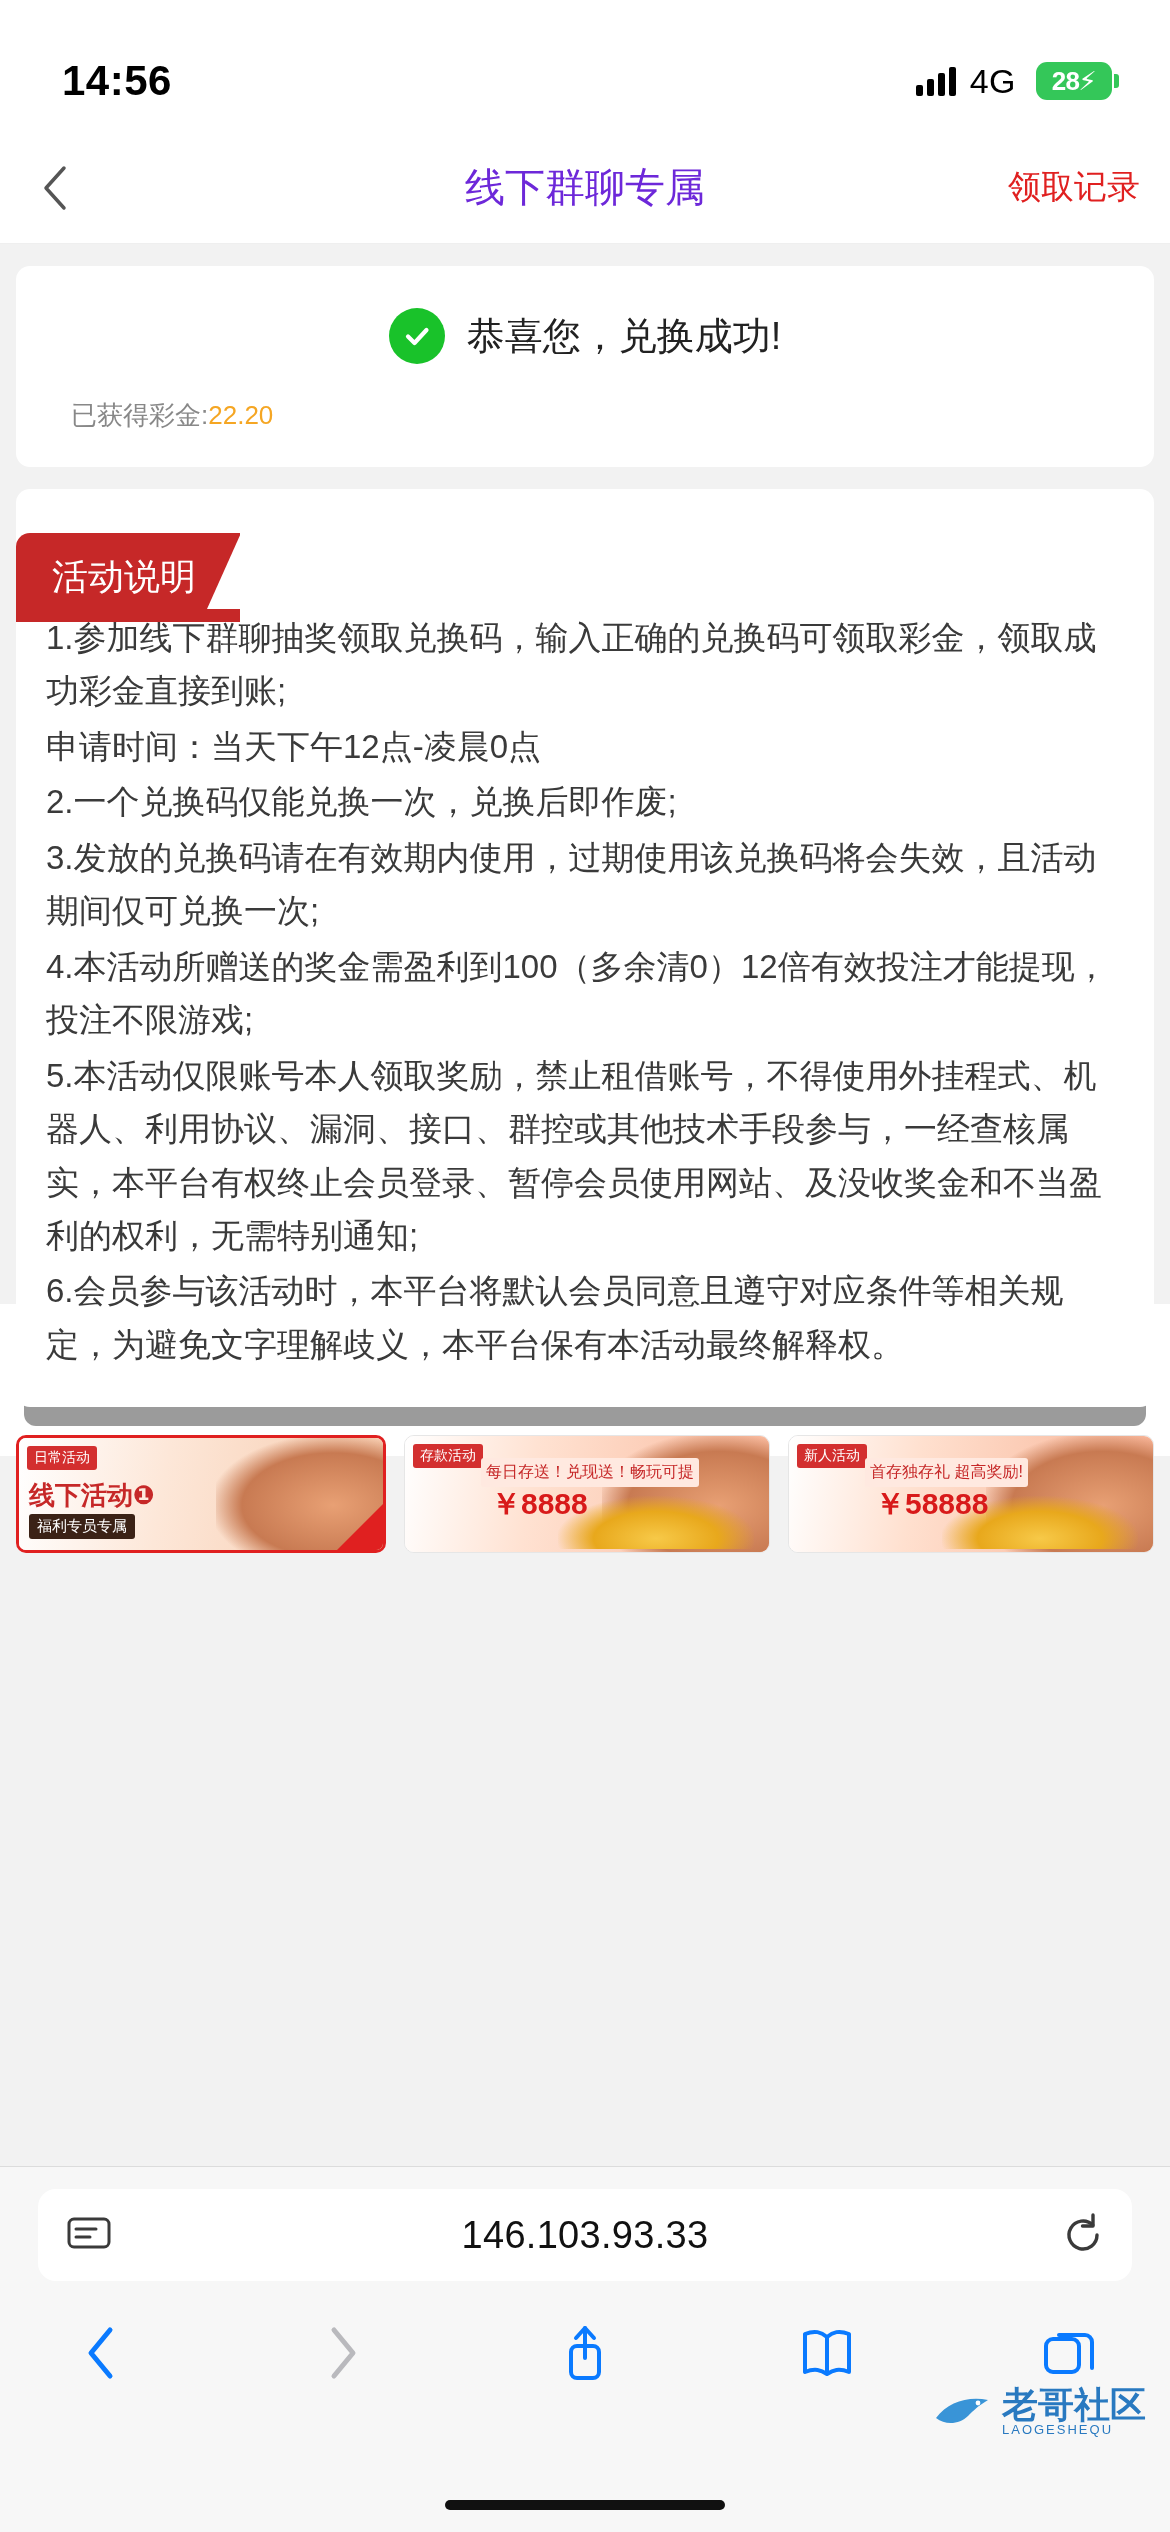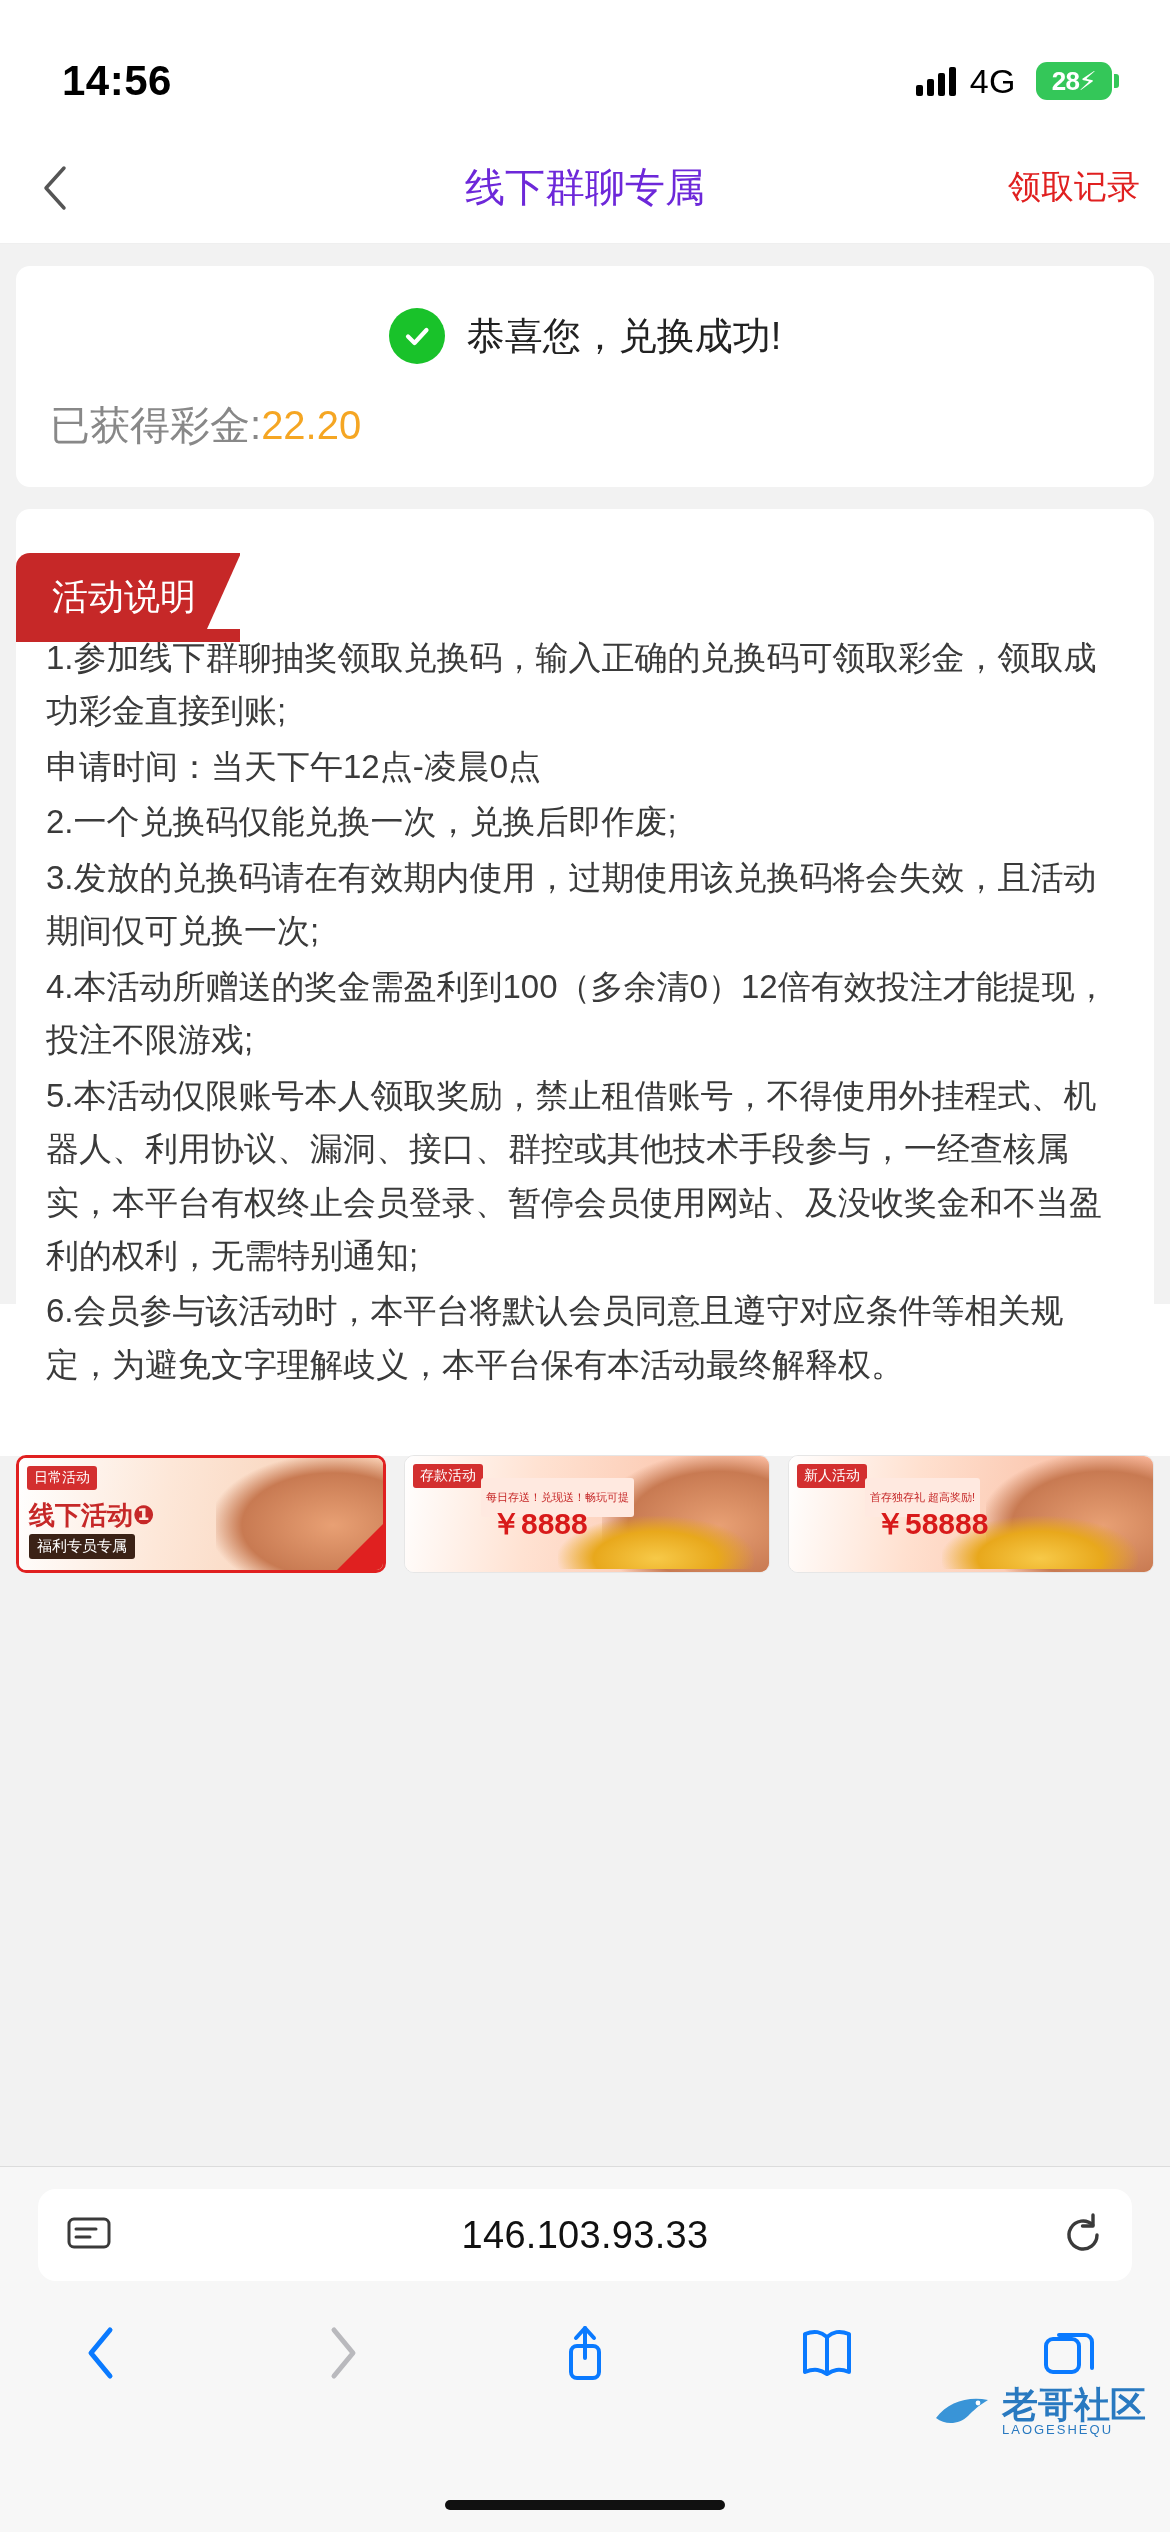--- a/index.html
+++ b/index.html
@@ -86,21 +86,21 @@
   .success-row {
     display:flex; align-items:center; justify-content:center; gap: 22px;
     margin-bottom: 34px;
   }
   .check-circle{
     width:56px;height:56px;border-radius:50%;background:#19c22a;
     display:flex;align-items:center;justify-content:center;flex:none;
   }
   .check-circle svg{display:block;}
   .success-text{ font-size: 38px; color:#222; }
-  .amount-line{ font-size: 40px; color:#888; }
+  .amount-line{ font-size: 26px; color:#888;margin-left:21px; }
   .amount-line .amt{ color:#f5a623; }
 
   
   .rules-card{
     background:#fff; border-radius: 14px;
     padding: 0 0 34px 0;
     position:relative;
     margin-bottom: 22px;
   }
   .ribbon{
@@ -163,22 +163,22 @@
     position:absolute; left:10px; top:76px; z-index:3;
     color:#fff; background:#3b2216; font-size:15px;
     padding:3px 8px; border-radius:3px; white-space:nowrap;
   }
   .banner .price{
     position:absolute; left:86px; top:48px; z-index:3;
     color:#d81a1a; font-size: 30px; font-weight:700; white-space:nowrap;
   }
   .banner .redline{
     position:absolute; left:76px; top:22px; z-index:3;
-    color:#c62828; font-size: 11px; white-space:nowrap;
-    background:#ffe9e0; padding:12px 5px; border-radius:3px;
+    color:#c62828; font-size: 16px; white-space:nowrap;
+    background:#ffe9e0; padding:4px 5px; border-radius:3px;
   }
   .banner .figure{
     position:absolute; right:0; bottom:0; top:0; width:46%;
     background: radial-gradient(ellipse at 70% 60%, #e8a074 0%, #c87a52 55%, rgba(200,122,82,0) 75%);
     z-index:2;
   }
   .banner .coins{
     position:absolute; right:4%; bottom:3px; width:54%; height:46%;
     background: radial-gradient(ellipse at 50% 80%, #f7c948 0%, #e8a81c 45%, rgba(232,168,28,0) 72%);
     z-index:2;

